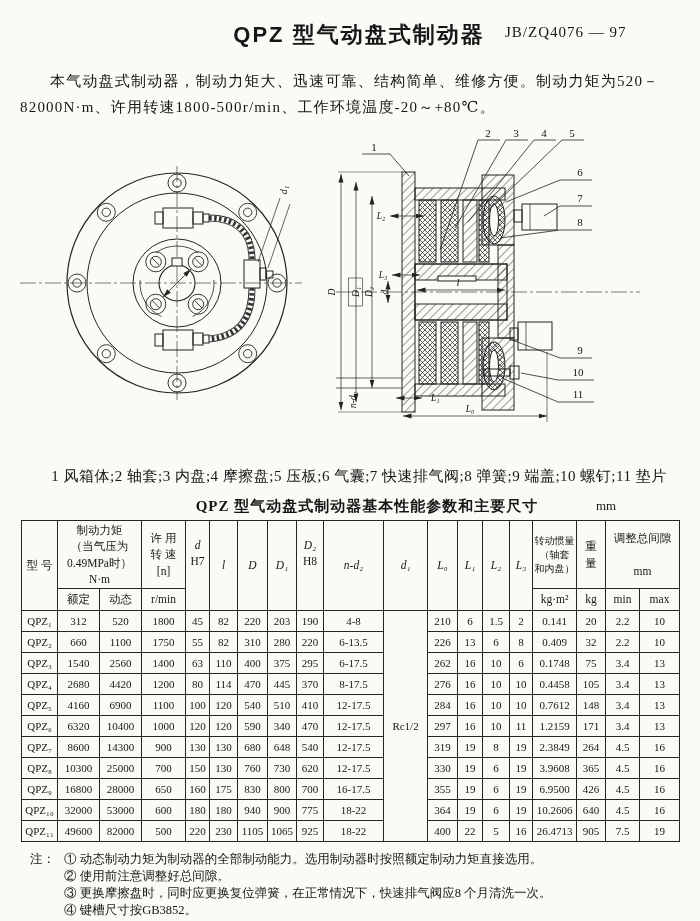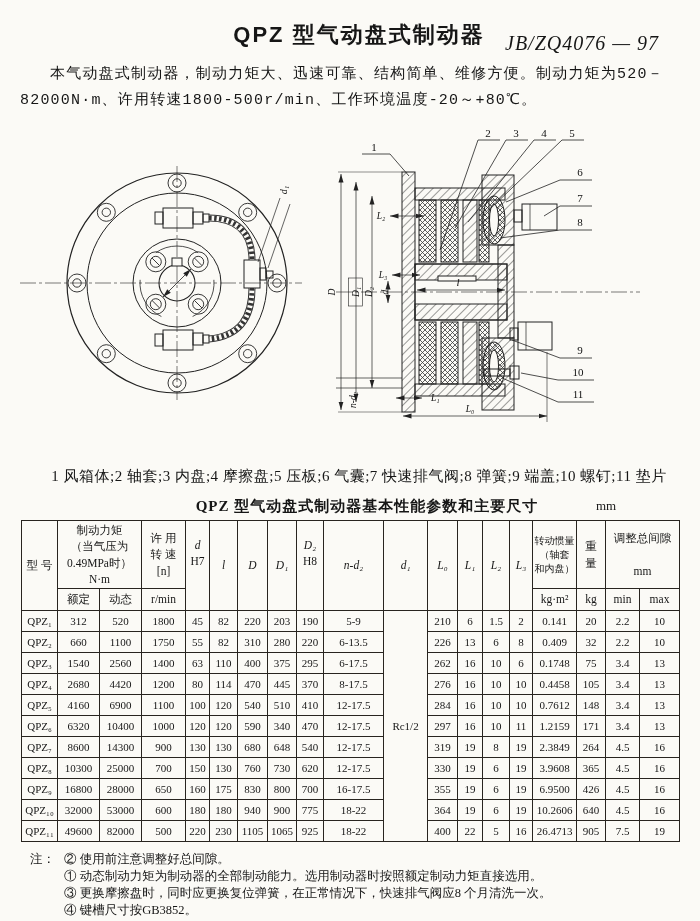--- a/index.html
+++ b/index.html
@@ -2,24 +2,24 @@
 <html><head>
 <meta charset="utf-8">
 <style>
   html,body{margin:0;padding:0;background:#e8e8e4;}
   .page{position:relative;width:700px;height:921px;background:#fbfaf6;overflow:hidden;
         font-family:"Liberation Serif","DejaVu Serif",serif;color:#161616;padding-left:18px;}
   
   .doc-header{position:absolute;top:20px;left:0;width:100%;height:30px;}
   .doc-title{position:absolute;left:0;right:0;text-align:center;font-family:"Liberation Sans","DejaVu Sans",sans-serif;
              font-weight:bold;font-size:22px;letter-spacing:2px;}
-  .doc-standard{position:absolute;left:505px;top:12px;font-size:20px;letter-spacing:1px;font-style:italic;}
+  .doc-standard{position:absolute;left:505px;top:4px;font-size:15px;letter-spacing:1px;}
   
-  .intro{position:absolute;top:62px;left:20px;width:660px;font-size:15px;line-height:1.75;
-         text-indent:2em;white-space:pre-line;letter-spacing:1.2px;font-family:Liberation Mono, monospace;}
+  .intro{position:absolute;top:68px;left:20px;width:660px;font-size:15px;line-height:1.75;
+         text-indent:2em;white-space:pre-line;letter-spacing:1.2px;}
   
   .drawings{position:absolute;top:120px;left:0;}
   .drawings text{font-family:"Liberation Serif","DejaVu Serif",serif;fill:#111;}
   
   .parts-list{position:absolute;top:461px;left:0;width:100%;text-align:center;font-size:15px;letter-spacing:0.5px;margin-top:6px;}
   
   .table-title-row{position:absolute;top:497px;left:8px;width:100%;height:20px;}
   .table-title{position:absolute;left:0;right:0;text-align:center;font-weight:bold;font-size:15px;letter-spacing:1px;}
   .unit-label{position:absolute;left:588px;top:1px;font-size:13px;}
   
@@ -392,21 +392,21 @@
         <tr>
           <td>QPZ₁</td>
           <td>312</td>
           <td>520</td>
           <td>1800</td>
           <td>45</td>
           <td>82</td>
           <td>220</td>
           <td>203</td>
           <td>190</td>
-          <td>5-9</td>
+          <td>4-8</td>
           <td rowspan="11">Rc1/2</td>
           <td>210</td>
           <td>6</td>
           <td>1.5</td>
           <td>2</td>
           <td>0.141</td>
           <td>20</td>
           <td>2.2</td>
           <td>10</td>
         </tr>
@@ -609,20 +609,20 @@
           <td>905</td>
           <td>7.5</td>
           <td>19</td>
         </tr>
       </tbody>
   </table>
 
   <div class="notes">
     <span class="notes-prefix">注：</span>
     <div class="notes-body">
+      <div>① 动态制动力矩为制动器的全部制动能力。选用制动器时按照额定制动力矩直接选用。</div>
       <div>② 使用前注意调整好总间隙。</div>
-      <div>① 动态制动力矩为制动器的全部制动能力。选用制动器时按照额定制动力矩直接选用。</div>
       <div>③ 更换摩擦盘时，同时应更换复位弹簧，在正常情况下，快速排气阀应8 个月清洗一次。</div>
       <div>④ 键槽尺寸按GB3852。</div>
     </div>
   </div>
 
 </div>
 
 </body></html>

